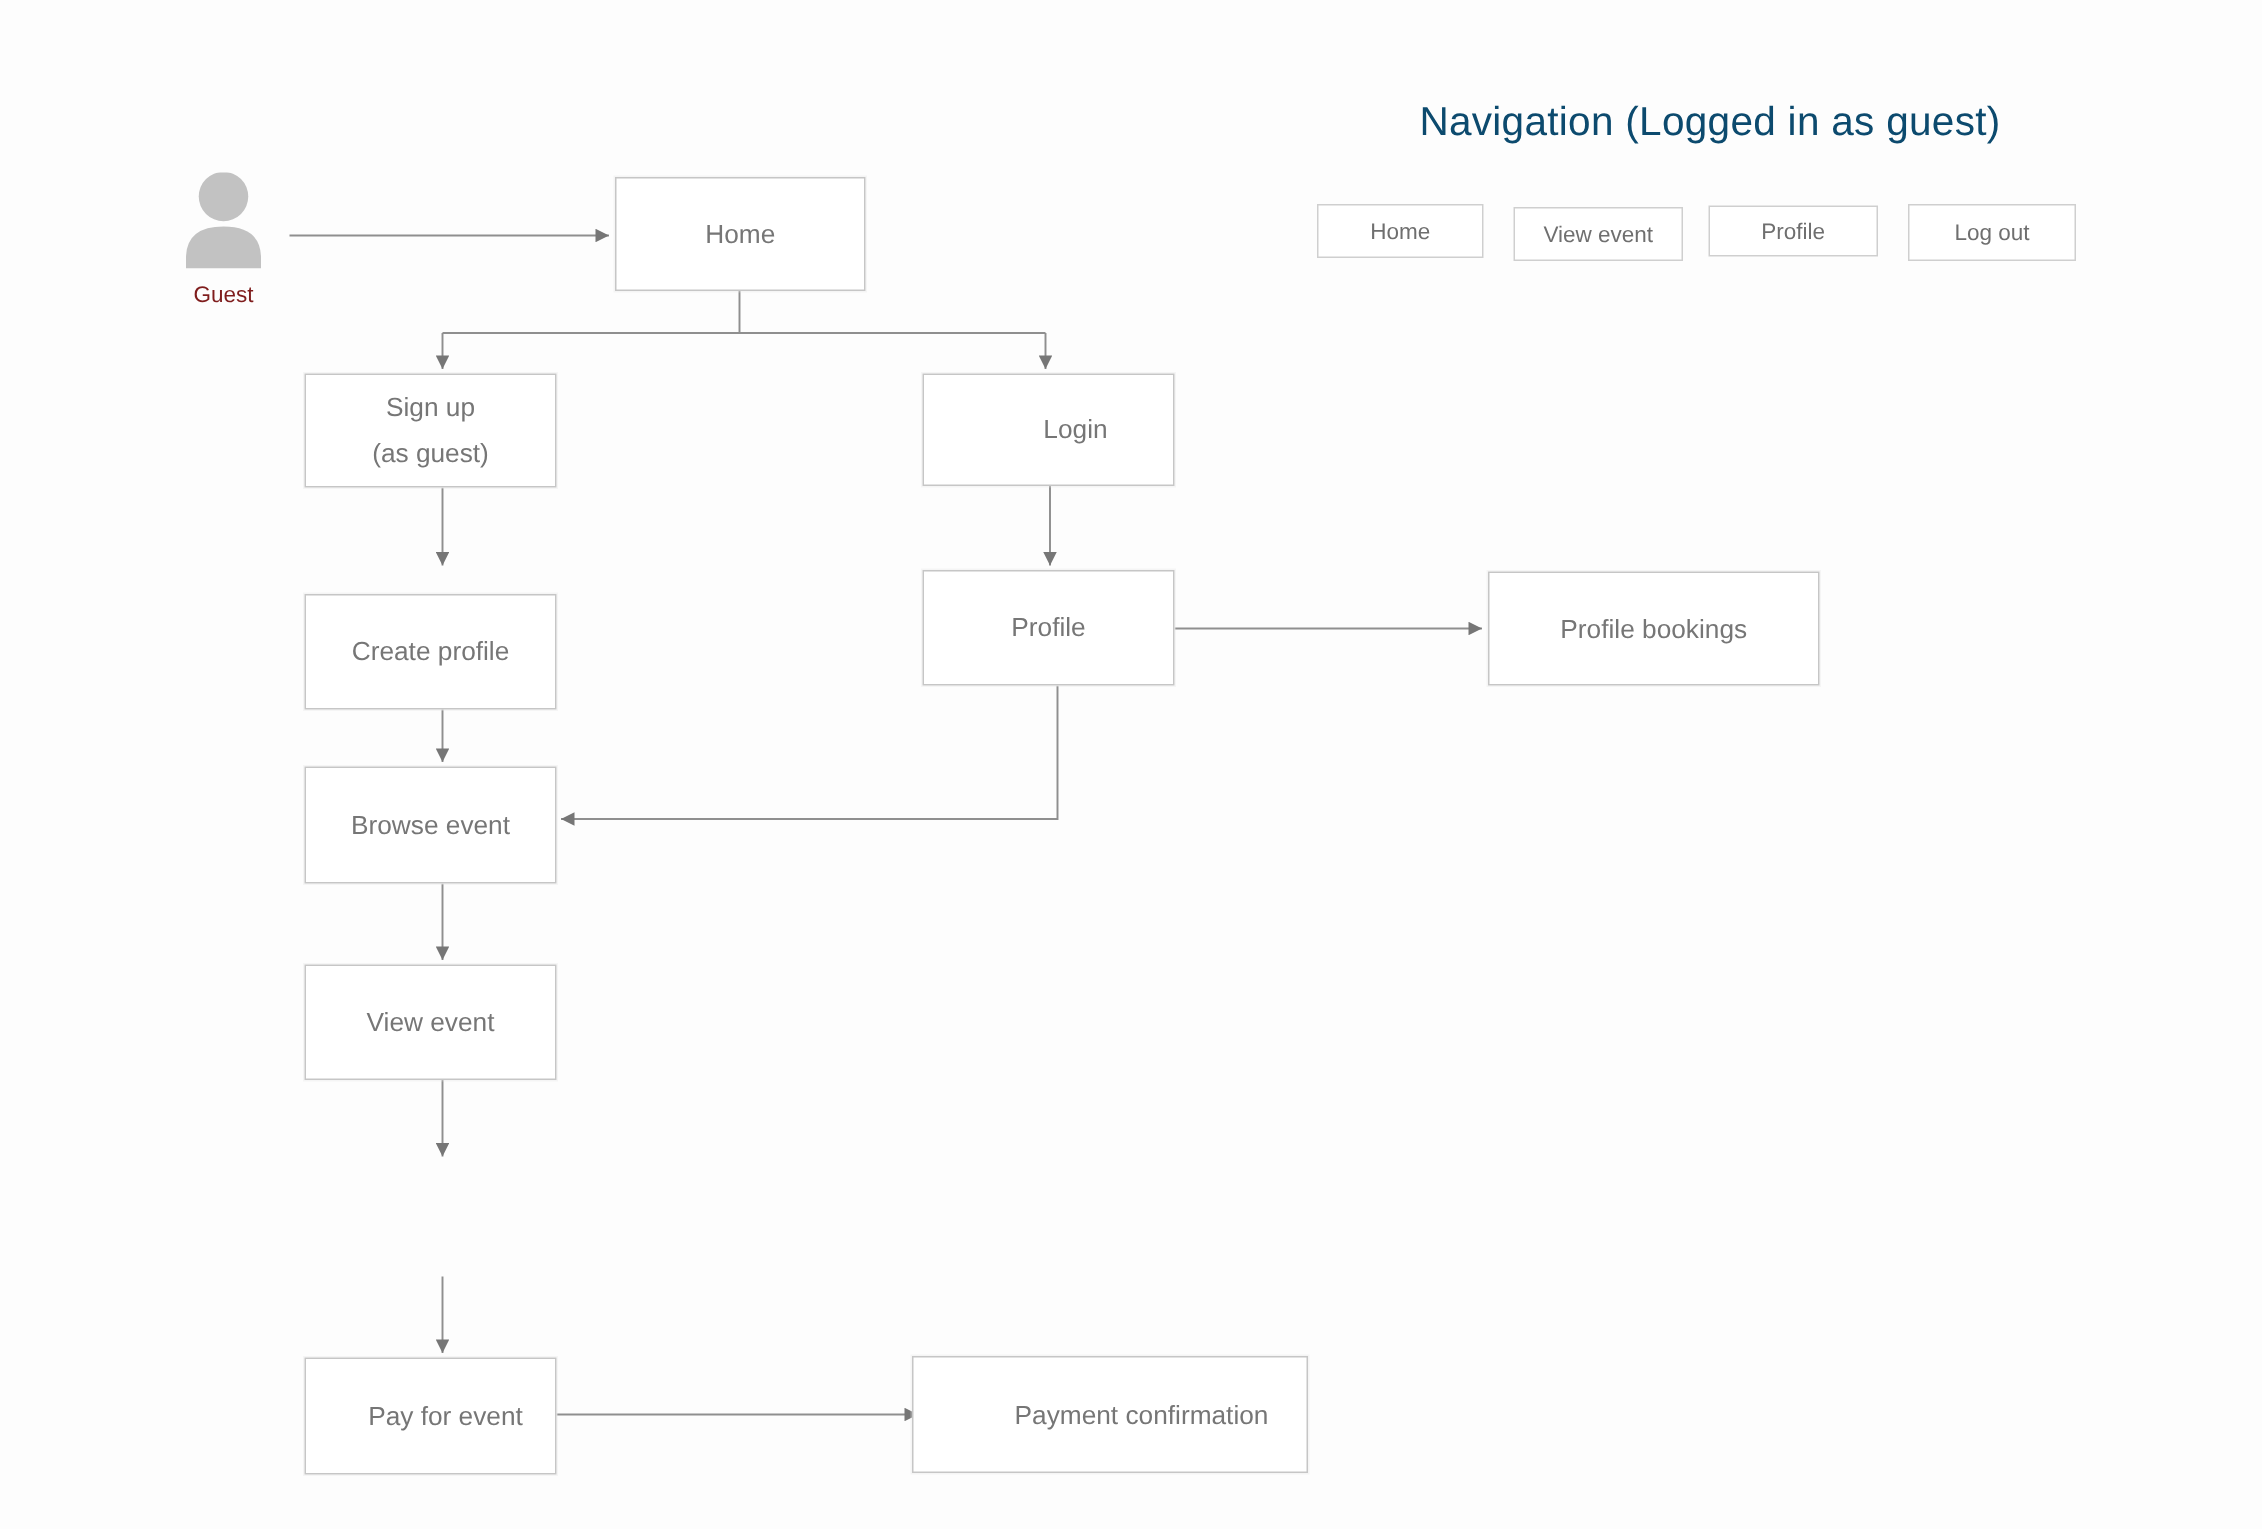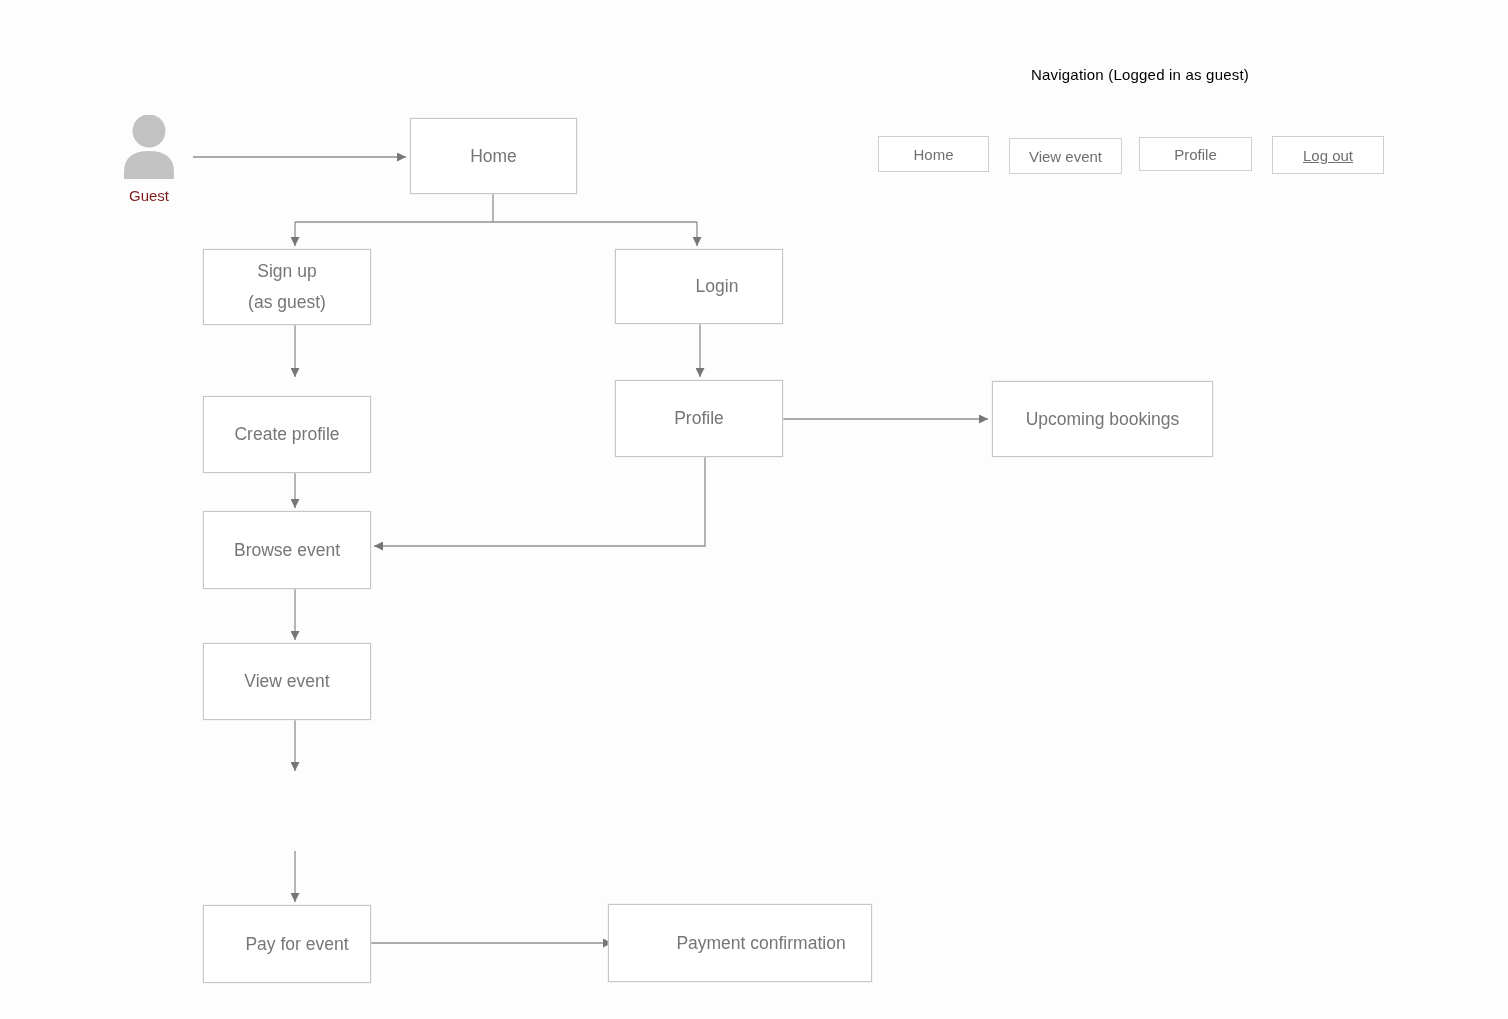--- a/index.html
+++ b/index.html
@@ -43,22 +43,22 @@
     color: #6f6f6f;
     font-size: 15px;
     text-align: center;
   }
   .diagram-title {
     position: absolute;
     left: 860px;
     top: 66px;
     width: 560px;
     text-align: center;
-    font-size: 15px;
-    color: #000000;
+    font-size: 27px;
+    color: #0c4a6e;
     letter-spacing: 0.2px;
   }
   .actor {
     position: absolute;
     left: 113px;
     top: 115px;
     width: 72px;
     text-align: center;
   }
   .actor-label {
@@ -109,21 +109,21 @@
 
   <div class="nav-btn" style="left:878px; top:136px; width:111px; height:36px;">
     <span>Home</span>
   </div>
   <div class="nav-btn" style="left:1009px; top:138px; width:113px; height:36px;">
     <span>View event</span>
   </div>
   <div class="nav-btn" style="left:1139px; top:137px; width:113px; height:34px;">
     <span>Profile</span>
   </div>
-  <div class="nav-btn" style="left:1272px; top:136px; width:112px; height:38px;text-decoration:underline;">
+  <div class="nav-btn" style="left:1272px; top:136px; width:112px; height:38px;">
     <span>Log out</span>
   </div>
 
   <div class="node" style="left:410px; top:118px; width:167px; height:76px;">
     <span>Home</span>
   </div>
 
   <div class="node" style="left:203px; top:249px; width:168px; height:76px; line-height:1.78;">
     <span>Sign up</span>
     <span>(as guest)</span>
@@ -135,21 +135,21 @@
 
   <div class="node" style="left:203px; top:396px; width:168px; height:77px;">
     <span>Create profile</span>
   </div>
 
   <div class="node" style="left:615px; top:380px; width:168px; height:77px;">
     <span>Profile</span>
   </div>
 
   <div class="node" style="left:992px; top:381px; width:221px; height:76px;">
-    <span>Upcoming bookings</span>
+    <span>Profile bookings</span>
   </div>
 
   <div class="node" style="left:203px; top:511px; width:168px; height:78px;">
     <span>Browse event</span>
   </div>
 
   <div class="node" style="left:203px; top:643px; width:168px; height:77px;">
     <span>View event</span>
   </div>
 

